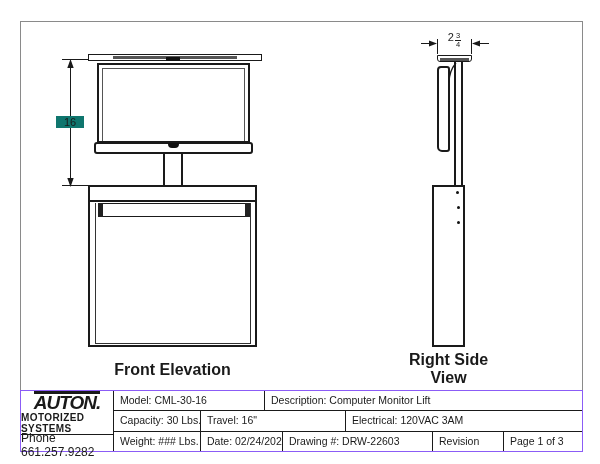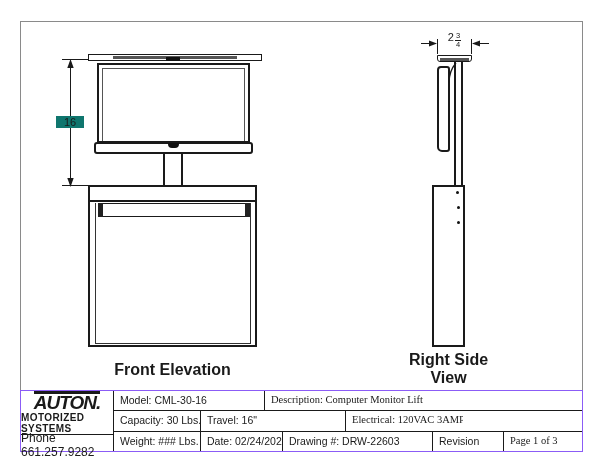--- a/index.html
+++ b/index.html
@@ -47,21 +47,21 @@
   .titleblock{left:20px;top:390px;width:563px;height:62px;border:1px solid #8b5cf6;display:flex;background:#fff;}
   .tb-left{width:93px;border-right:1px solid #1a1a1a;display:flex;flex-direction:column;box-sizing:border-box;}
   .tb-logo{flex:1;display:flex;flex-direction:column;align-items:center;justify-content:center;}
   .brand{font-weight:bold;font-style:italic;font-size:19px;letter-spacing:-1px;line-height:0.9;border-top:3px solid #1a1a1a;padding-top:0px;}
   .tagline{font-size:10px;letter-spacing:0.4px;font-weight:bold;margin-top:1px;}
   .tb-phone{height:20px;border-top:1px solid #1a1a1a;font-size:12px;display:flex;align-items:center;justify-content:center;}
   .tb-right{flex:1;display:flex;flex-direction:column;box-sizing:border-box;}
   .tb-row{flex:1;display:flex;border-bottom:1px solid #1a1a1a;box-sizing:border-box;}
   .tb-row:last-child{border-bottom:none;}
   .tb-cell{border-right:1px solid #1a1a1a;box-sizing:border-box;font-size:10.5px;padding:3px 0 0 6px;white-space:nowrap;overflow:hidden;}
-  .tb-cell:last-child{border-right:none;font-family:Liberation Serif, serif;}
+  .tb-cell:last-child{border-right:none;}
   .w151{width:151px;} .w87{width:87px;} .w145{width:145px;} .w117{width:117px;}
   .w82{width:82px;} .w150{width:150px;} .w71{width:71px;}
   .grow{flex:1;}
   svg.overlay{position:absolute;left:0;top:0;pointer-events:none;}
 </style>
 </head>
 <body>
 
 <div class="page">
 

